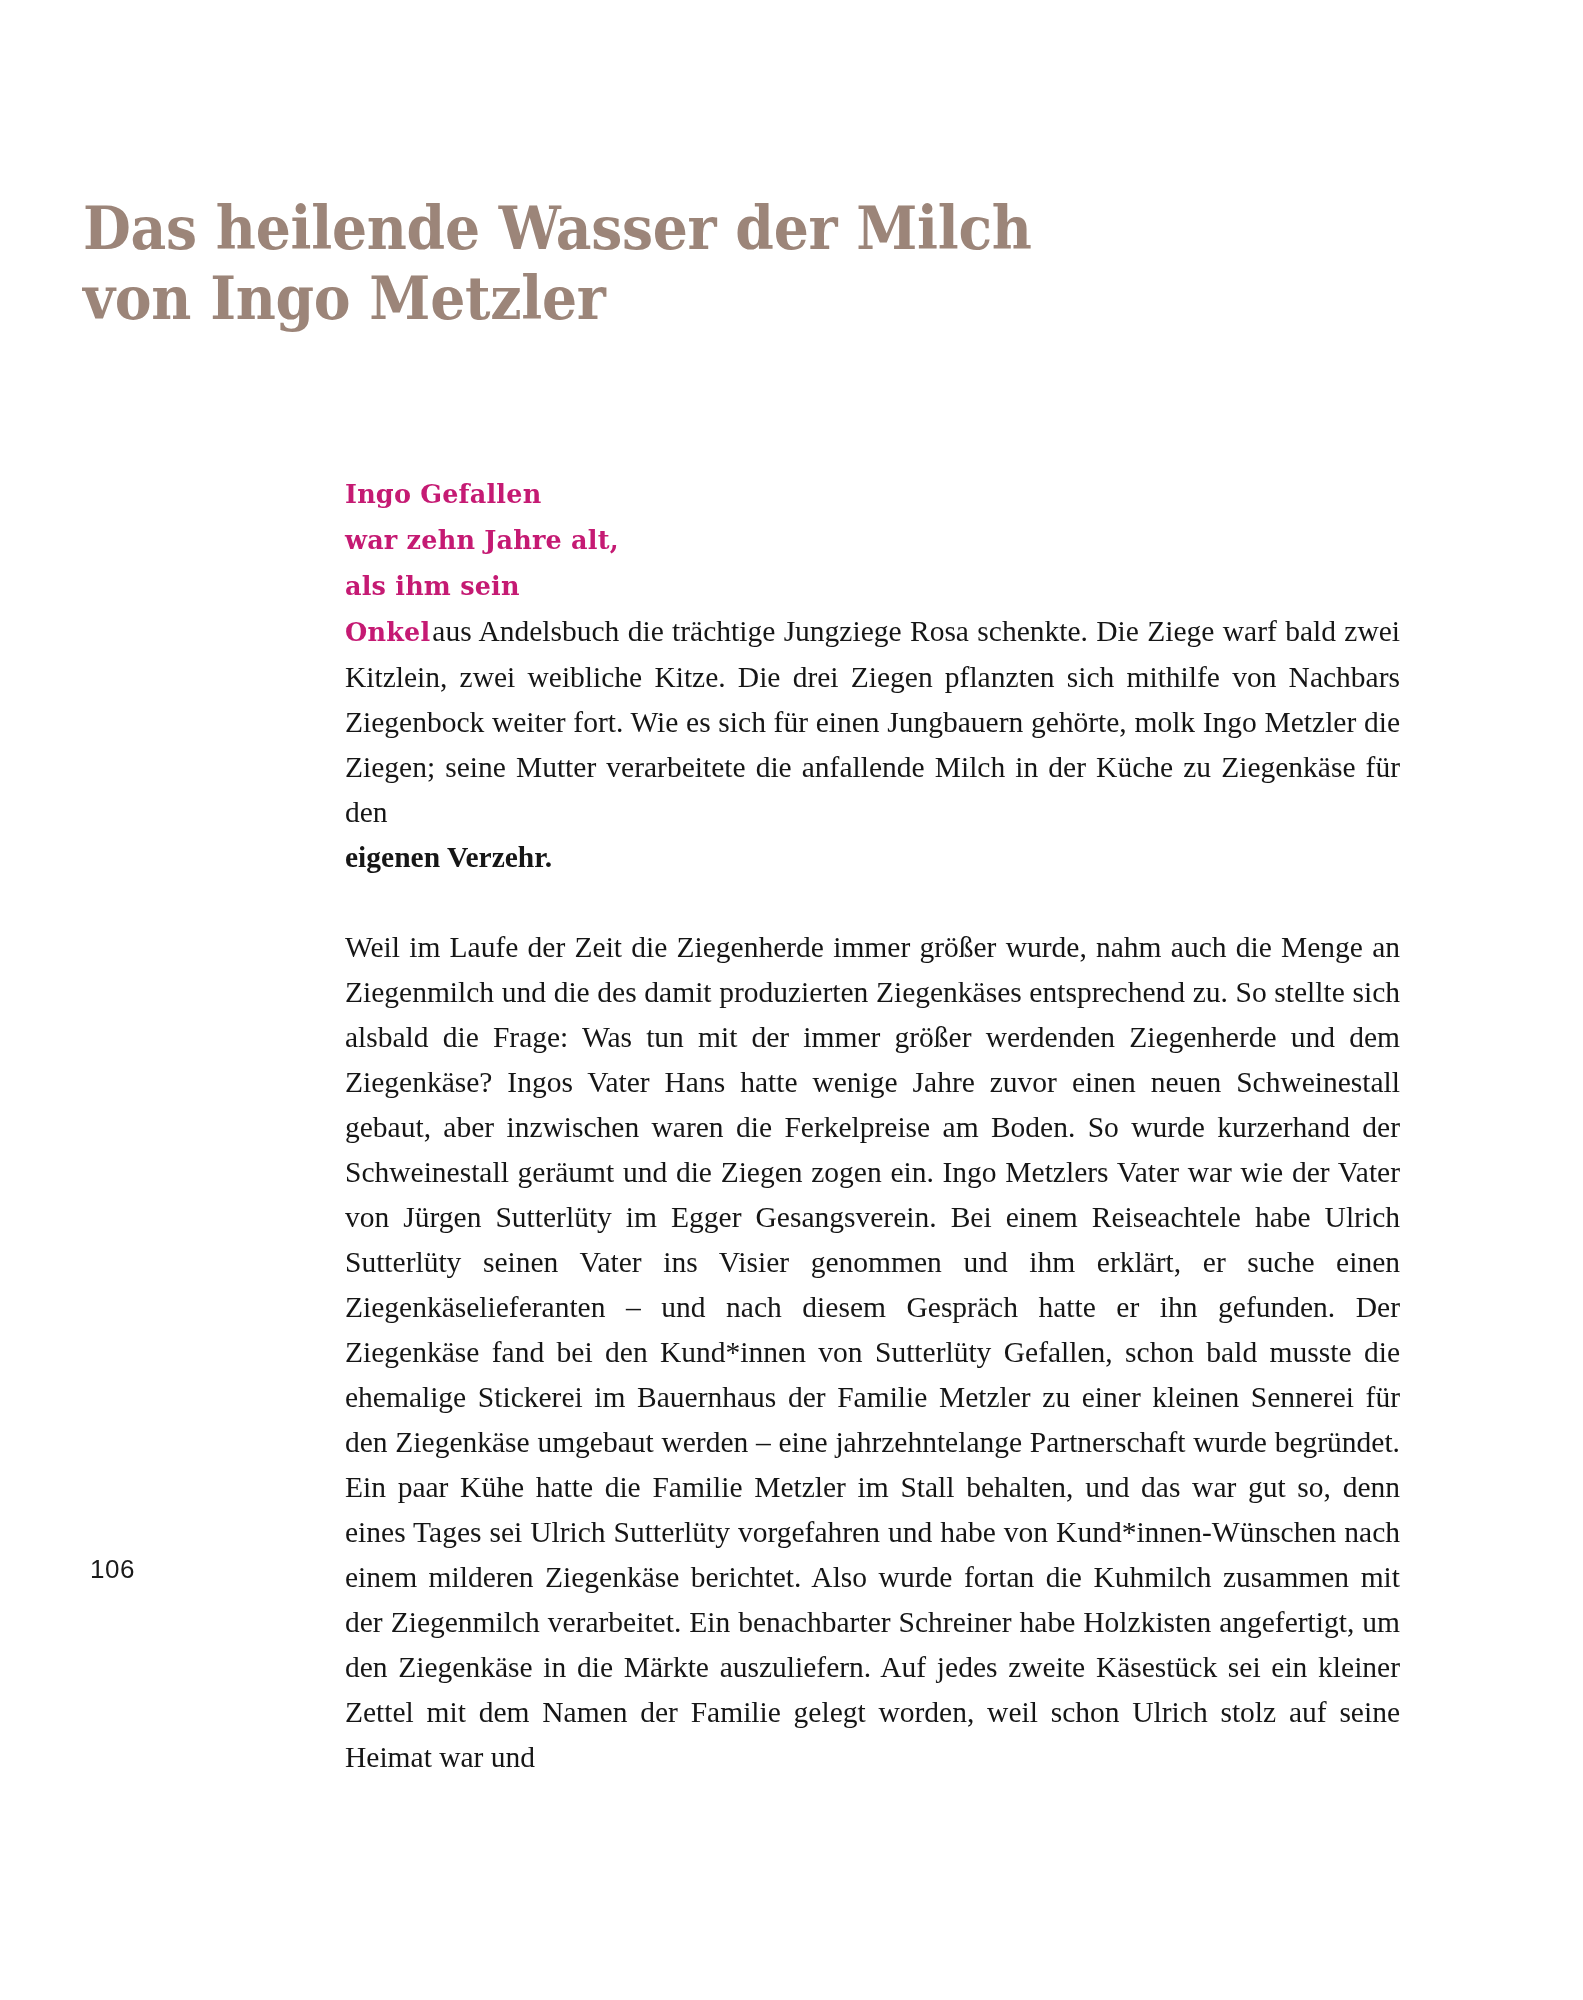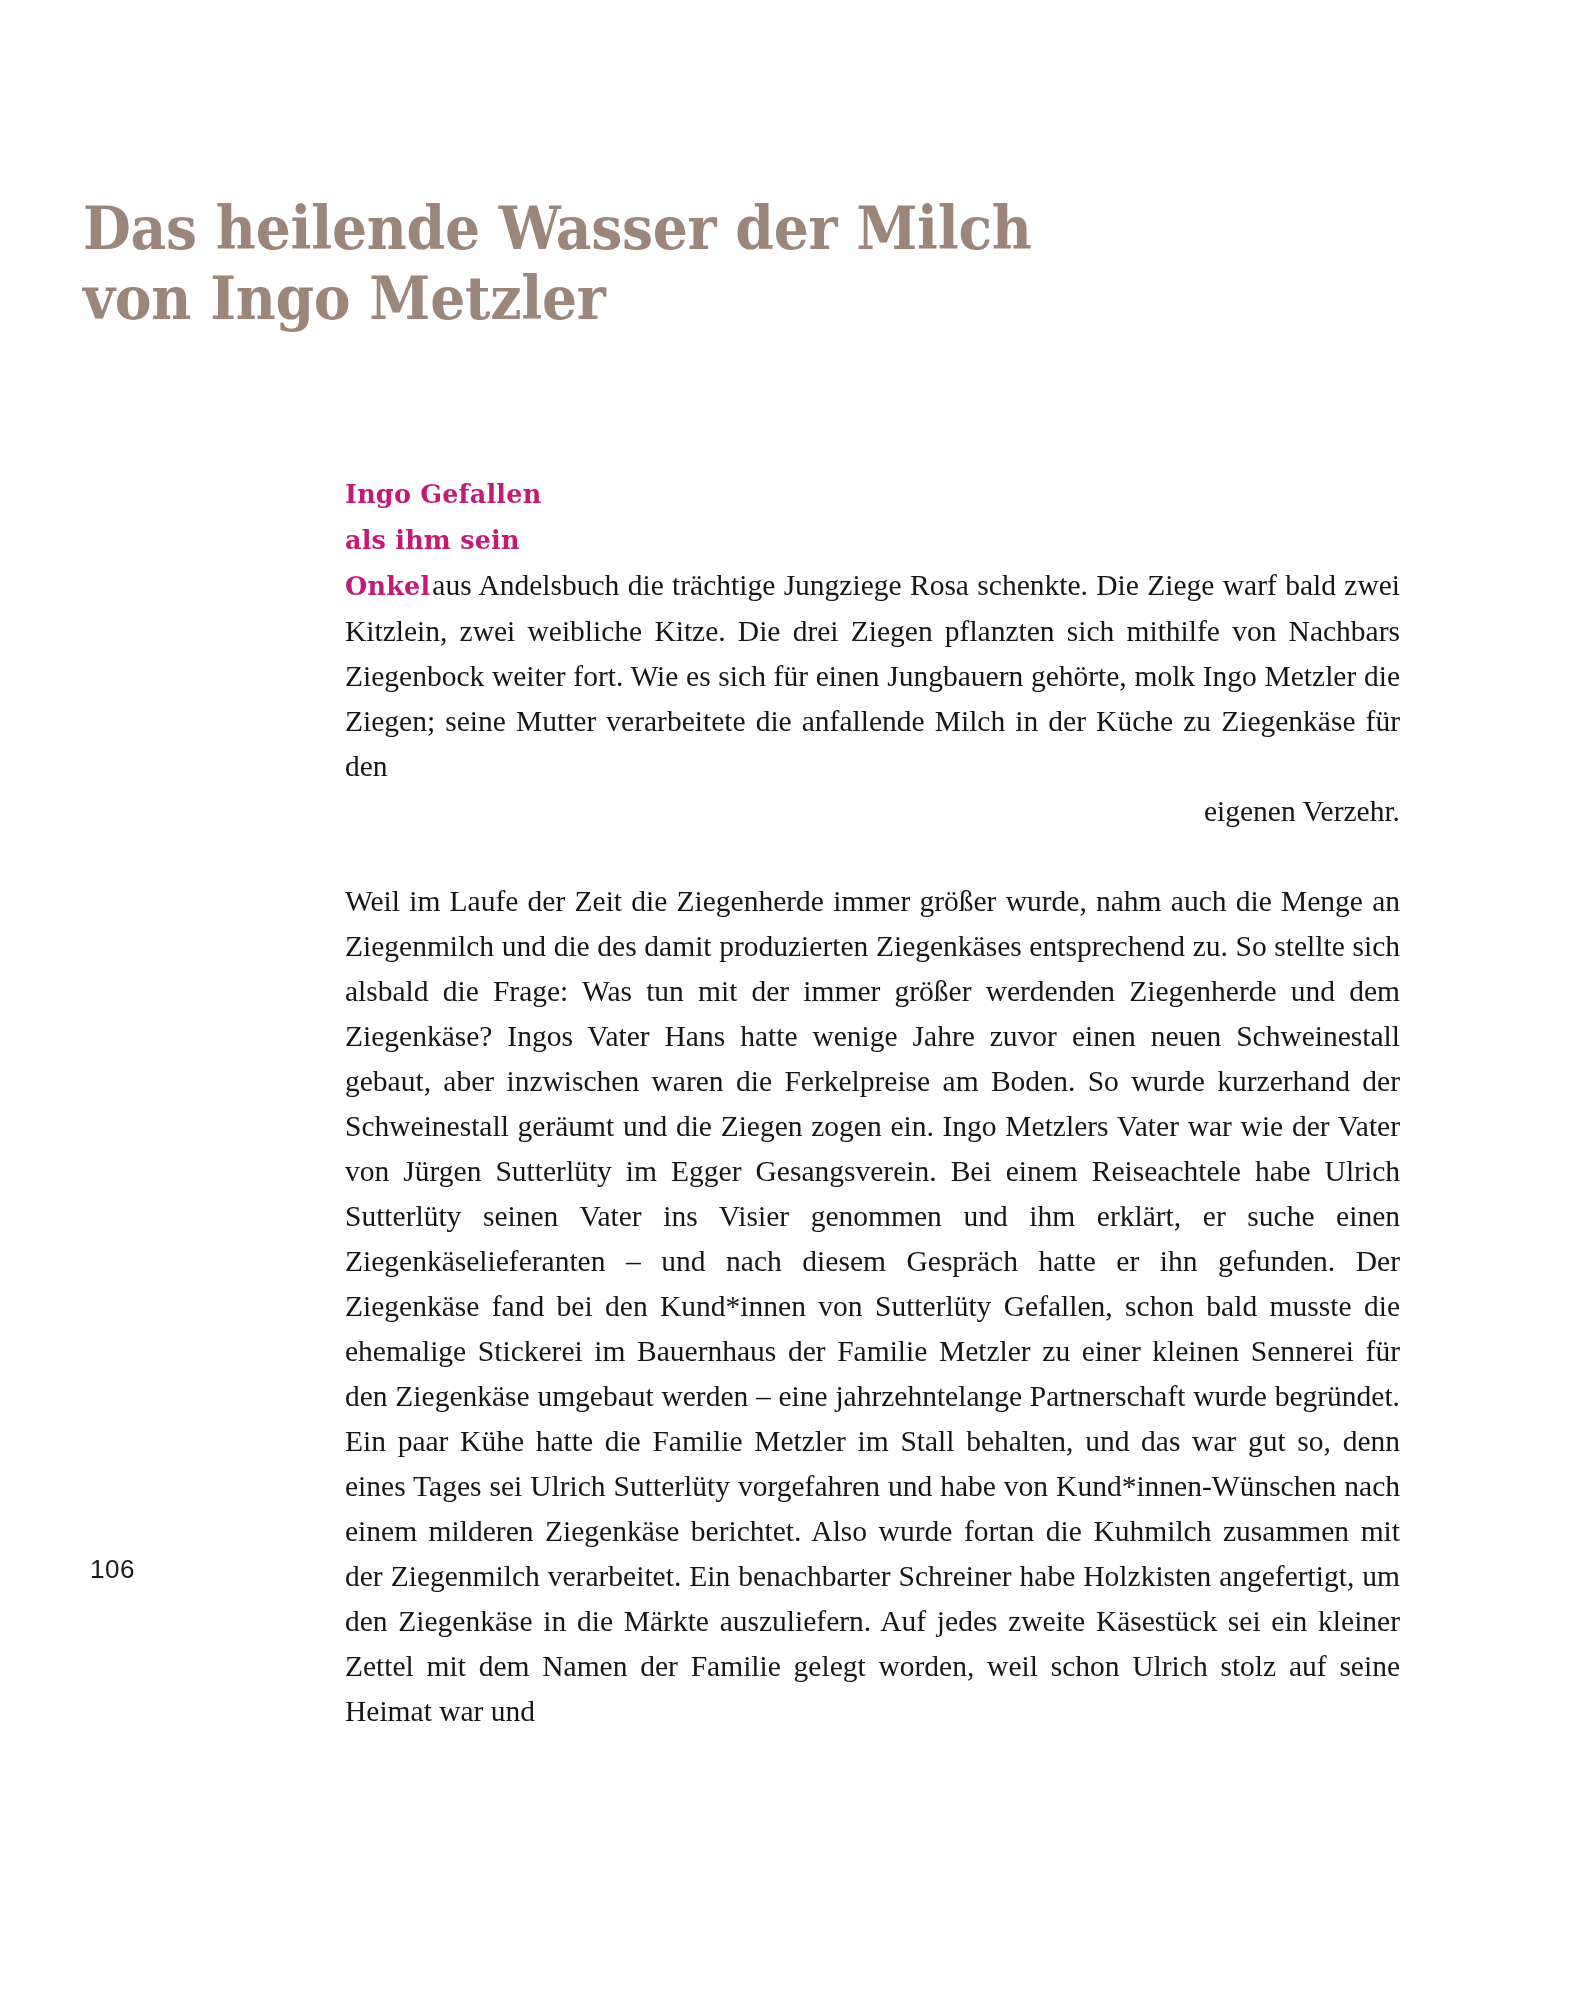--- a/index.html
+++ b/index.html
@@ -73,21 +73,22 @@
     line-height: 45px;
     text-align: justify;
     text-justify: inter-word;
     -webkit-hyphens: none;
     hyphens: none;
     color: #161616;
   }
   .lead-paragraph .last-line,
   .body-paragraph .last-line {
     display: block;
-    text-align: right;
+    text-align: left;
+    font-weight: bold;
   }
 
   .body-paragraph {
     margin-top: 45px;
   }
 
   .highlight-name,
   .highlight-lead,
   .highlight-word {
     color: #c51a73;
@@ -113,20 +114,21 @@
     <span class="title-line">Das heilende Wasser der Milch</span>
     <span class="title-line">von Ingo Metzler</span>
   </h1>
 
   <div class="folio">106</div>
 
   <div class="text-column">
 
     <p class="lead-paragraph">
       <span class="lead-head"><span class="highlight-lead">Ingo Gefallen</span></span>
+      <span class="lead-head"><span class="highlight-lead">war zehn Jahre alt,</span></span>
       <span class="lead-head"><span class="highlight-lead">als ihm sein</span></span><span class="highlight-word">Onkel</span><span>aus Andelsbuch die trächtige Jungziege Rosa schenkte. Die Ziege warf bald zwei Kitzlein, zwei weibliche Kitze. Die drei Ziegen pflanzten sich mithilfe von Nachbars Ziegenbock weiter fort. Wie es sich für einen Jungbauern gehörte, molk Ingo Metzler die Ziegen; seine Mutter verarbeitete die anfallende Milch in der Küche zu Ziegenkäse für den</span>
       <span class="last-line">eigenen Verzehr.</span>
     </p>
 
     <p class="body-paragraph">
       <span>Weil im Laufe der Zeit die Ziegenherde immer größer wurde, nahm auch die Menge an Ziegenmilch und die des damit produzierten Ziegenkäses entsprechend zu. So stellte sich alsbald die Frage: Was tun mit der immer größer werdenden Ziegenherde und dem Ziegenkäse? Ingos Vater Hans hatte wenige Jahre zuvor einen neuen Schweinestall gebaut, aber inzwischen waren die Ferkelpreise am Boden. So wurde kurzerhand der Schweinestall geräumt und die Ziegen zogen ein. Ingo Metzlers Vater war wie der Vater von Jürgen Sutterlüty im Egger Gesangsverein. Bei einem Reiseachtele habe Ulrich Sutterlüty seinen Vater ins Visier genommen und ihm erklärt, er suche einen Ziegenkäselieferanten – und nach diesem Gespräch hatte er ihn gefunden. Der Ziegenkäse fand bei den Kund*innen von Sutterlüty Gefallen, schon bald musste die ehemalige Stickerei im Bauernhaus der Familie Metzler zu einer kleinen Sennerei für den Ziegenkäse umgebaut werden – eine jahrzehntelange Partnerschaft wurde begründet. Ein paar Kühe hatte die Familie Metzler im Stall behalten, und das war gut so, denn eines Tages sei Ulrich Sutterlüty vorgefahren und habe von Kund*innen-Wünschen nach einem milderen Ziegenkäse berichtet. Also wurde fortan die Kuhmilch zusammen mit der Ziegenmilch verarbeitet. Ein benachbarter Schreiner habe Holzkisten angefertigt, um den Ziegenkäse in die Märkte auszuliefern. Auf jedes zweite Käsestück sei ein kleiner Zettel mit dem Namen der Familie gelegt worden, weil schon Ulrich stolz auf seine Heimat war und</span>
     </p>
 
   </div>
 </div>

